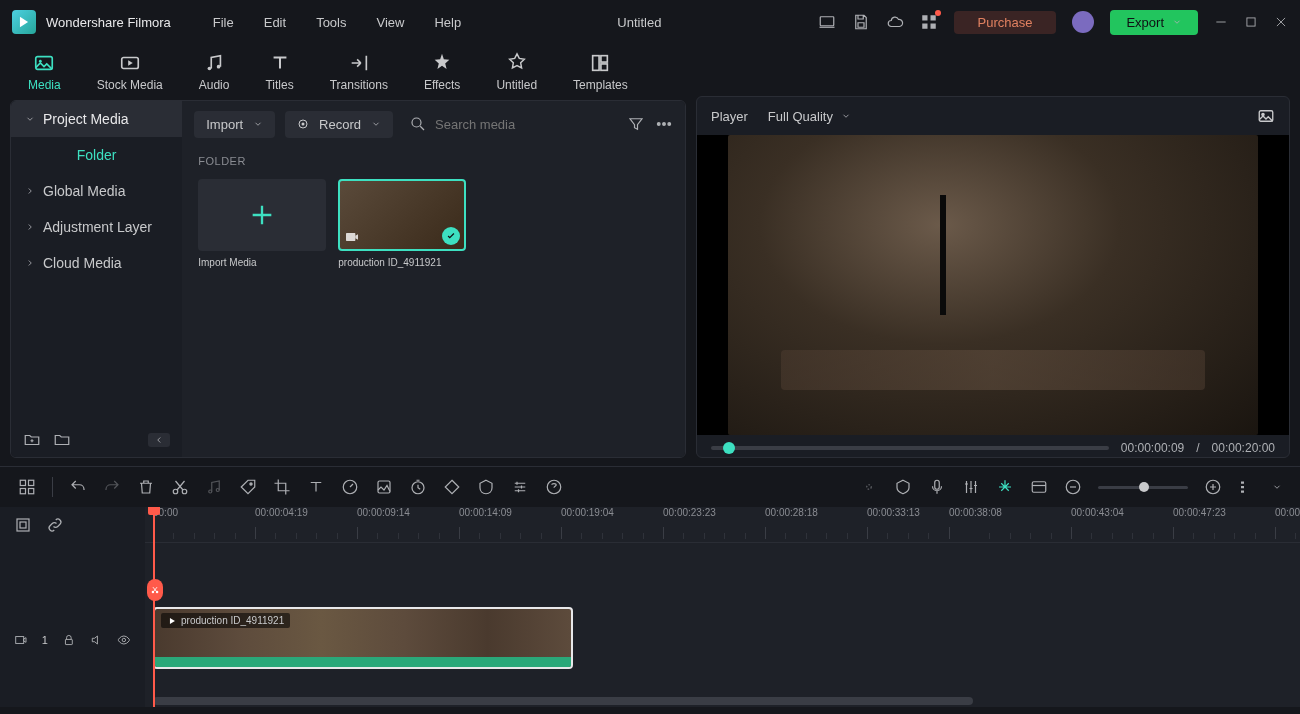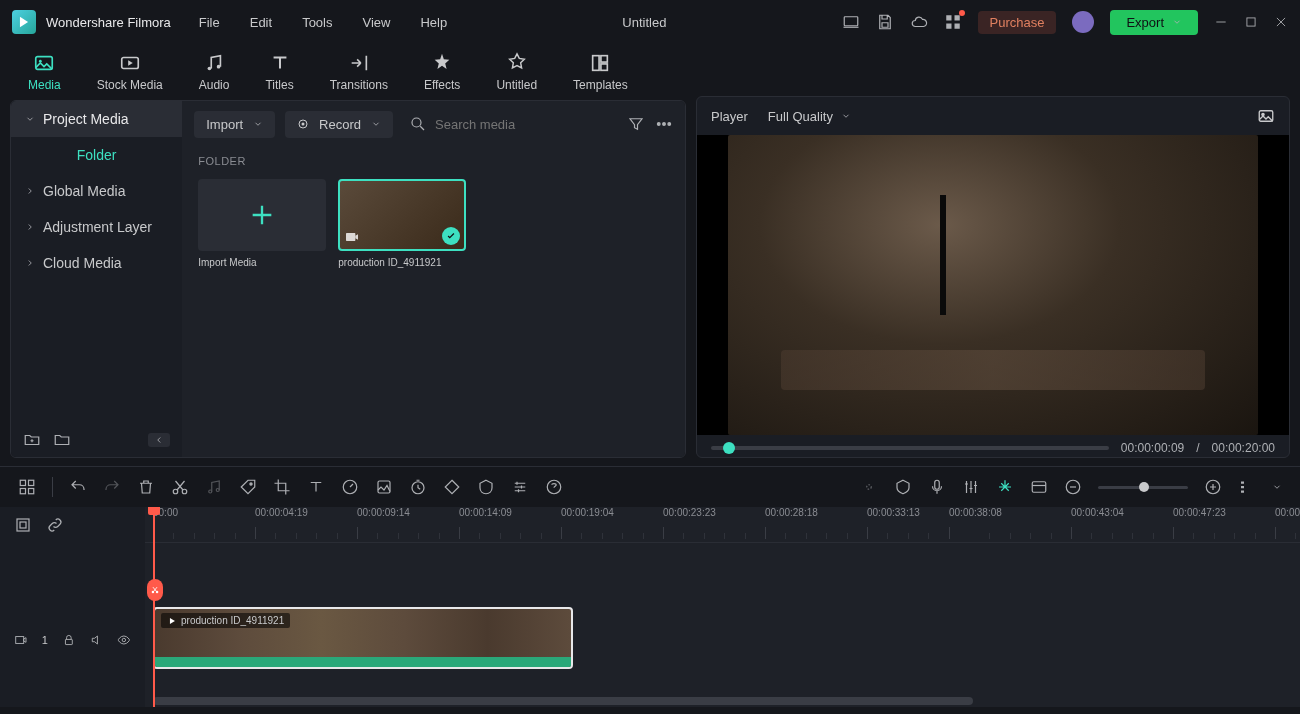--- a/index.html
+++ b/index.html
@@ -1,27 +1,27 @@
 <!DOCTYPE html>
 <html><head>
 <meta charset="utf-8">
 <style>
 * { margin: 0; padding: 0; box-sizing: border-box; font-family: -apple-system, BlinkMacSystemFont, "Segoe UI", sans-serif; }
 body { background: #15171c; color: #c8c9cb; width: 1300px; height: 714px; overflow: hidden; font-size: 13px; }
 
 
 .titlebar { height: 44px; display: flex; align-items: center; padding: 0 12px; background: #15171c; }
 .logo { width: 24px; height: 24px; background: linear-gradient(135deg,#4dd0e1,#26a69a); border-radius: 4px; margin-right: 10px; display: flex; align-items: center; justify-content: center; }
-.app-name { color: #e8e8ea; font-size: 13px; margin-right: 28px; }
+.app-name { color: #e8e8ea; font-size: 13px; margin-right: 42px; }
 .menu { display: flex; gap: 30px; }
 .menu-item { color: #c8c9cb; cursor: pointer; }
 .doc-title { flex: 1; text-align: center; color: #c8c9cb; }
 .titlebar-right { display: flex; align-items: center; gap: 16px; }
 .tb-icon { width: 18px; height: 18px; cursor: pointer; fill: #aeb0b4; }
-.purchase-btn { background: #3a2424; color: #e08060; padding: 4px 12px; border-radius: 4px; cursor: pointer; }
+.purchase-btn { background: #3a2424; color: #e08060; padding: 4px 24px; border-radius: 4px; cursor: pointer; }
 .avatar { width: 22px; height: 22px; border-radius: 50%; background: #7b6bbf; }
 .export-btn { background: #22c55e; color: #0f1114; padding: 5px 16px; border-radius: 4px; cursor: pointer; display: flex; align-items: center; gap: 8px; font-weight: 500; }
 .win-ctrl { width: 14px; height: 14px; cursor: pointer; stroke: #aeb0b4; fill: none; stroke-width: 1.5; }
 
 
 .main { display: flex; height: 414px; gap: 10px; padding: 0 10px; }
 .left-panel { display: flex; flex-direction: column; width: 676px; }
 .tab-strip { display: flex; gap: 0; padding: 2px 0; }
 .tab { display: flex; flex-direction: column; align-items: center; gap: 4px; padding: 6px 18px; cursor: pointer; color: #c8c9cb; }
 .tab.active { color: #3de0c1; }

